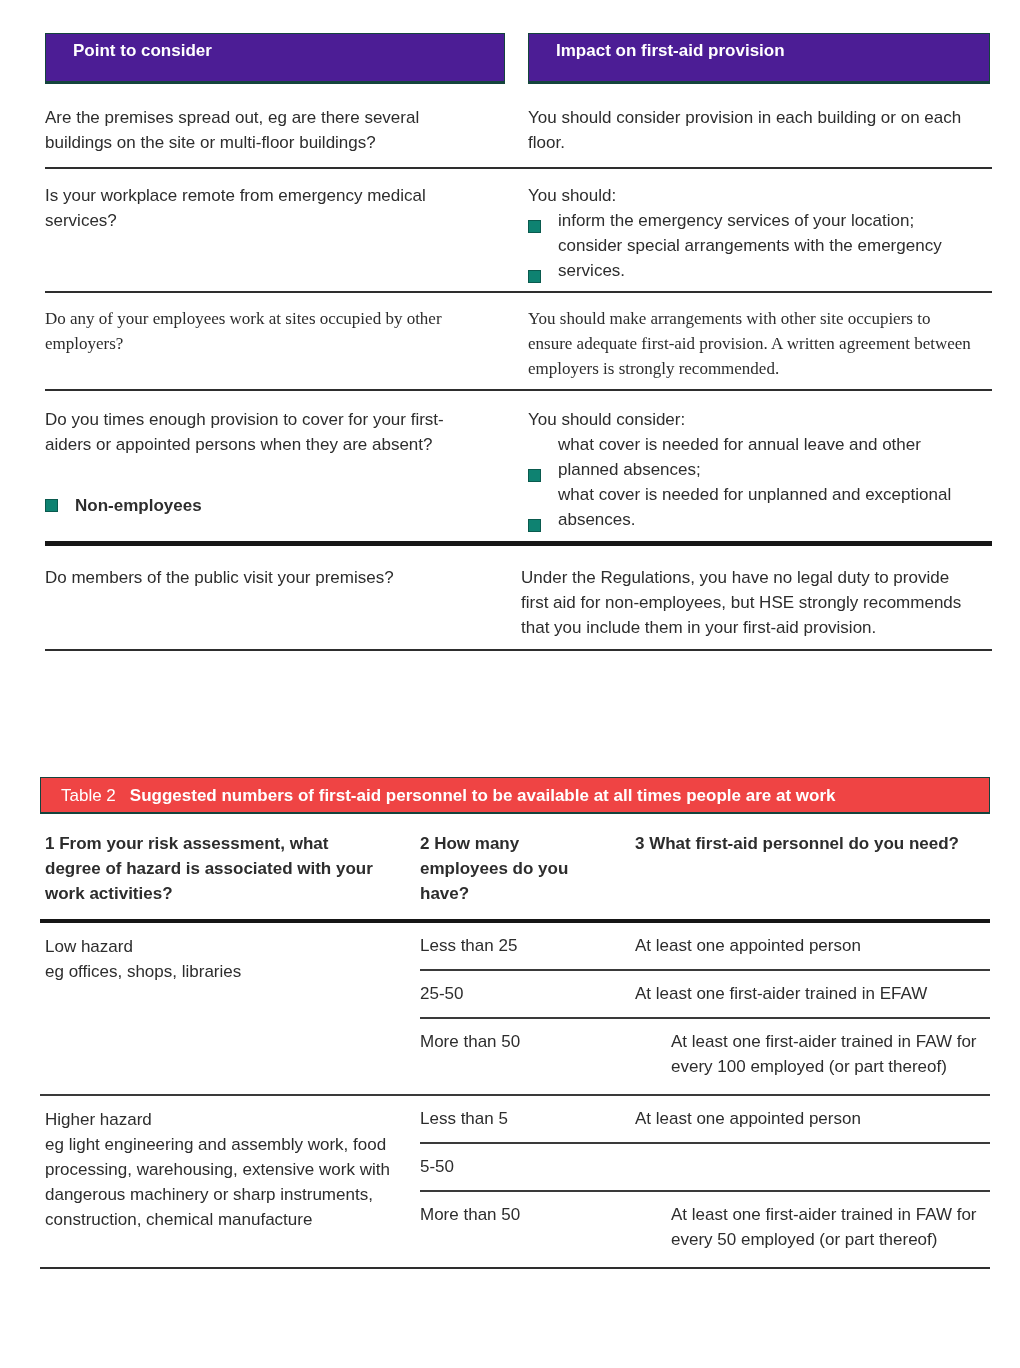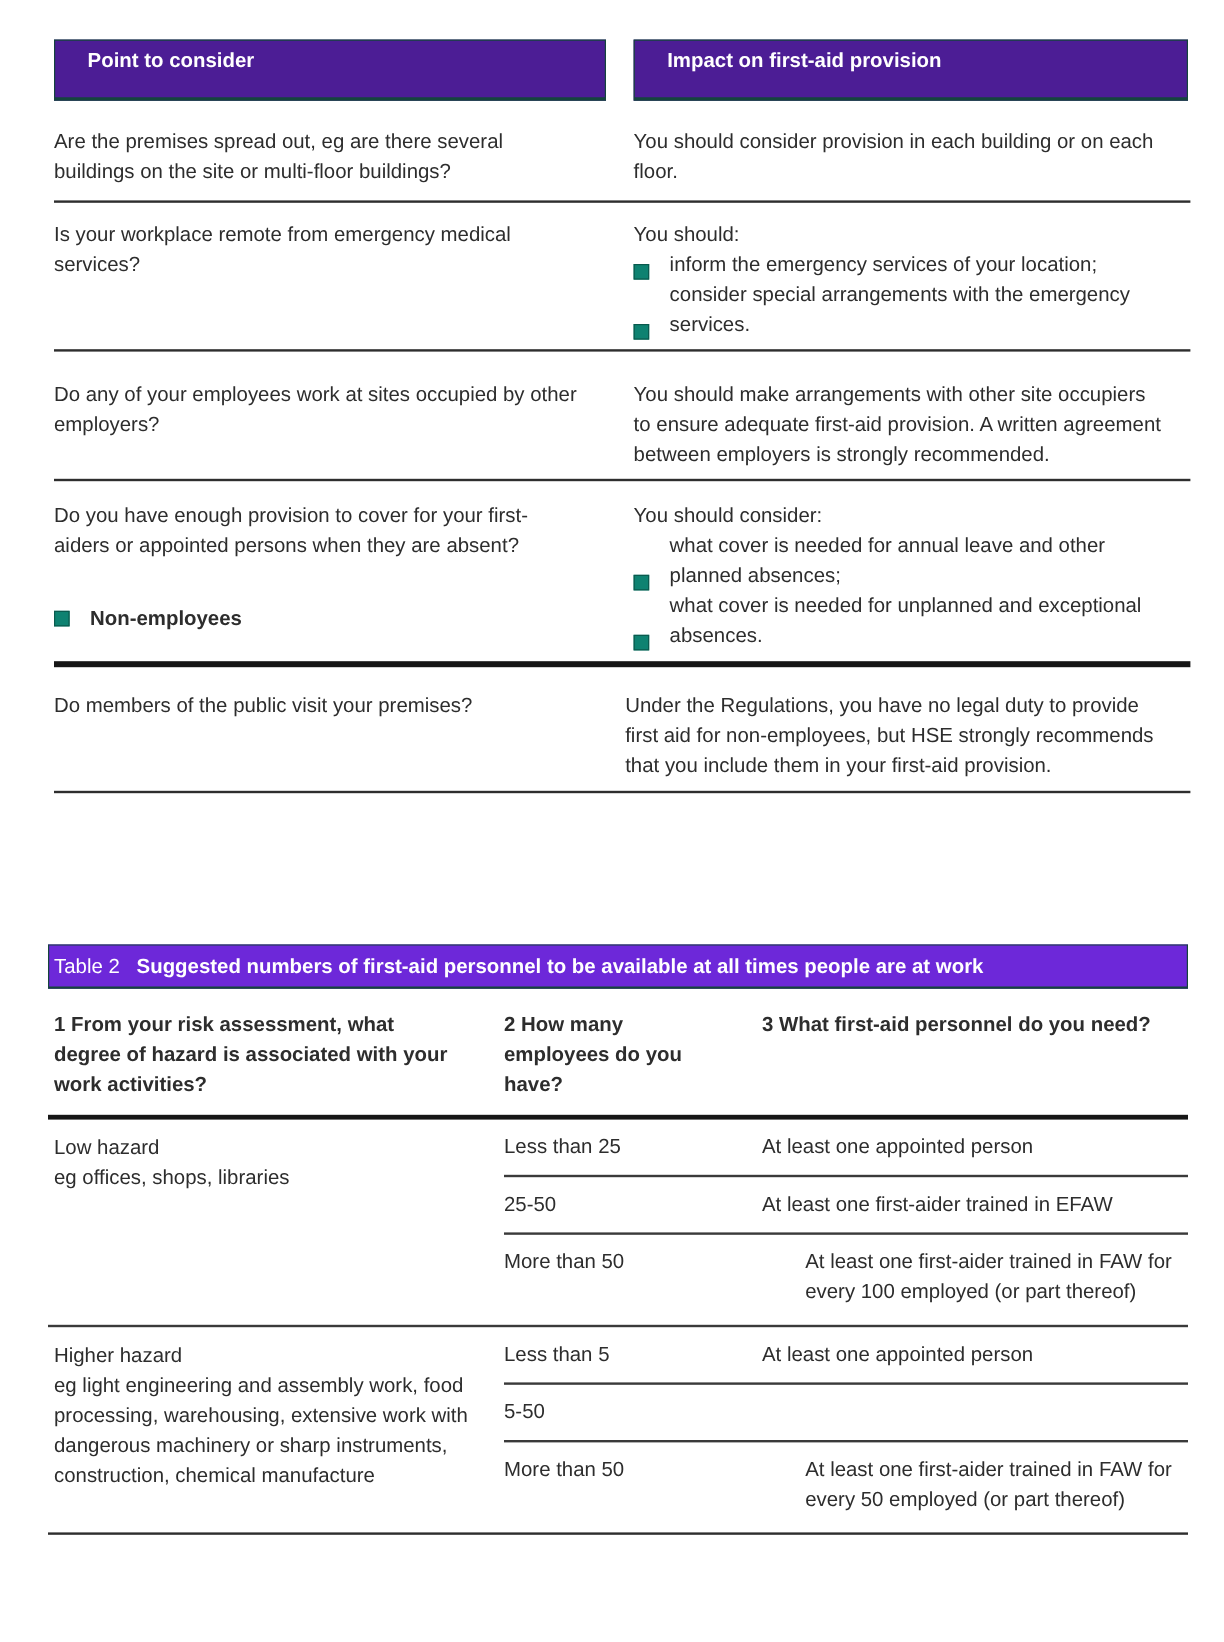--- a/index.html
+++ b/index.html
@@ -21,39 +21,39 @@
   }
   .c-row {
     display: grid; grid-template-columns: 460px 462px; column-gap: 23px;
     border-bottom: 2px solid #2e2e2e;
   }
   .c-row.thick { border-bottom: 5px solid #161616; }
   .c-row .q { padding: 0 20px 0 0; }
   .c-row .a { padding-right: 17px; }
   .row-pad1 { padding-top: 21px; padding-bottom: 12px; }
   .row-pad2 { padding-top: 14px; padding-bottom: 8px; }
-  .row-pad3 { padding-top: 23px; padding-bottom: 8px; }
+  .row-pad3 { padding-top: 13px; padding-bottom: 8px; font-family: Liberation Serif, serif; }
   .row-pad4 { padding-top: 16px; padding-bottom: 9px; }
   .row-pad5 { padding-top: 19px; padding-bottom: 9px; gap: 16px; }
 
   .bullet { display: flex; align-items: flex-end; }
   .sq {
     flex: 0 0 13px; width: 13px; height: 13px; margin-top: 6px;
     background: #0E8271; border: 1px solid #0a5a4e;
   }
   .bullet .btxt { margin-left: 17px; max-width: 400px; }
 
   .subhead { display: flex; align-items: flex-start; margin-top: 36px; font-weight: bold; }
   .subhead .btxt { margin-left: 17px; }
 
   
   .t2 { margin-top: 126px; margin-left: -5px; width: 950px; }
   .t2bar {
-    background: #6d28d9; color: #fff; height: 37px; line-height: 35px;
-    padding-left: 4px; border: 1px solid #14443d; border-bottom-width: 2px;
+    background: #ef4444; color: #fff; height: 37px; line-height: 35px;
+    padding-left: 20px; border: 1px solid #14443d; border-bottom-width: 2px;
   }
   .t2bar .t2label { font-weight: normal; margin-right: 14px; }
   .t2bar .t2title { font-weight: bold; }
   .t2cols {
     display: grid; grid-template-columns: 375px 215px 360px;
     padding-top: 17px; padding-bottom: 13px;
     border-bottom: 4px solid #161616;
     font-weight: bold; padding-left: 5px;
   }
   .t2cols .h1 { max-width: 330px; }
@@ -99,21 +99,21 @@
       </div>
     </div>
 
     <div class="c-row row-pad3">
       <div class="q">Do any of your employees work at sites occupied by other employers?</div>
       <div class="a">You should make arrangements with other site occupiers to ensure adequate first-aid provision. A written agreement between employers is strongly recommended.</div>
     </div>
 
     <div class="c-row thick row-pad4">
       <div>
-        <div class="q">Do you have enough provision to cover for your first-aiders or appointed persons when they are absent?</div>
+        <div class="q">Do you times enough provision to cover for your first-aiders or appointed persons when they are absent?</div>
         <div class="subhead">
           <span class="sq"></span>
           <span class="btxt">Non-employees</span>
         </div>
       </div>
       <div class="a">
         <div>You should consider:</div>
         <div class="bullet">
           <span class="sq"></span>
           <span class="btxt">what cover is needed for annual leave and other planned absences;</span>

